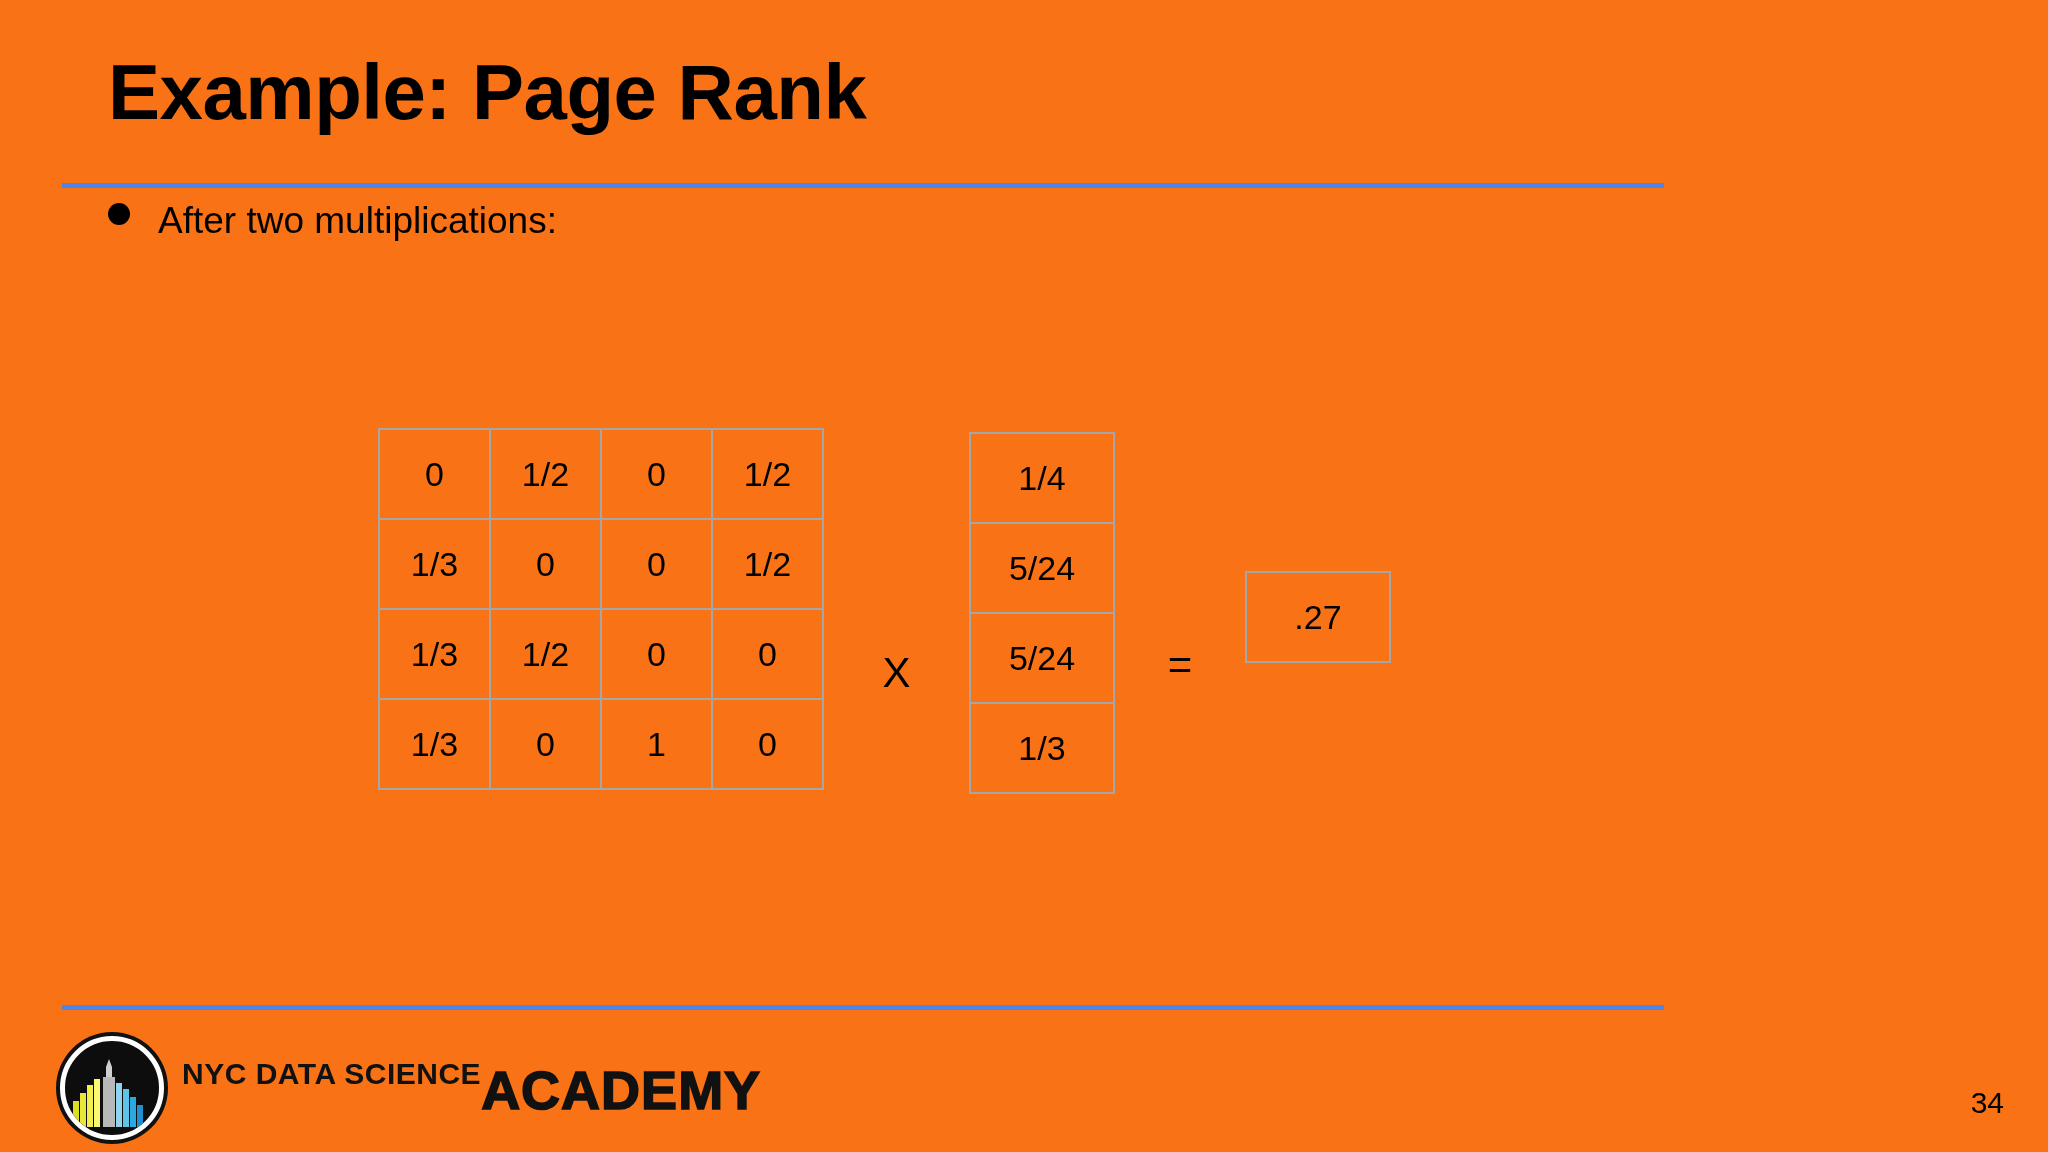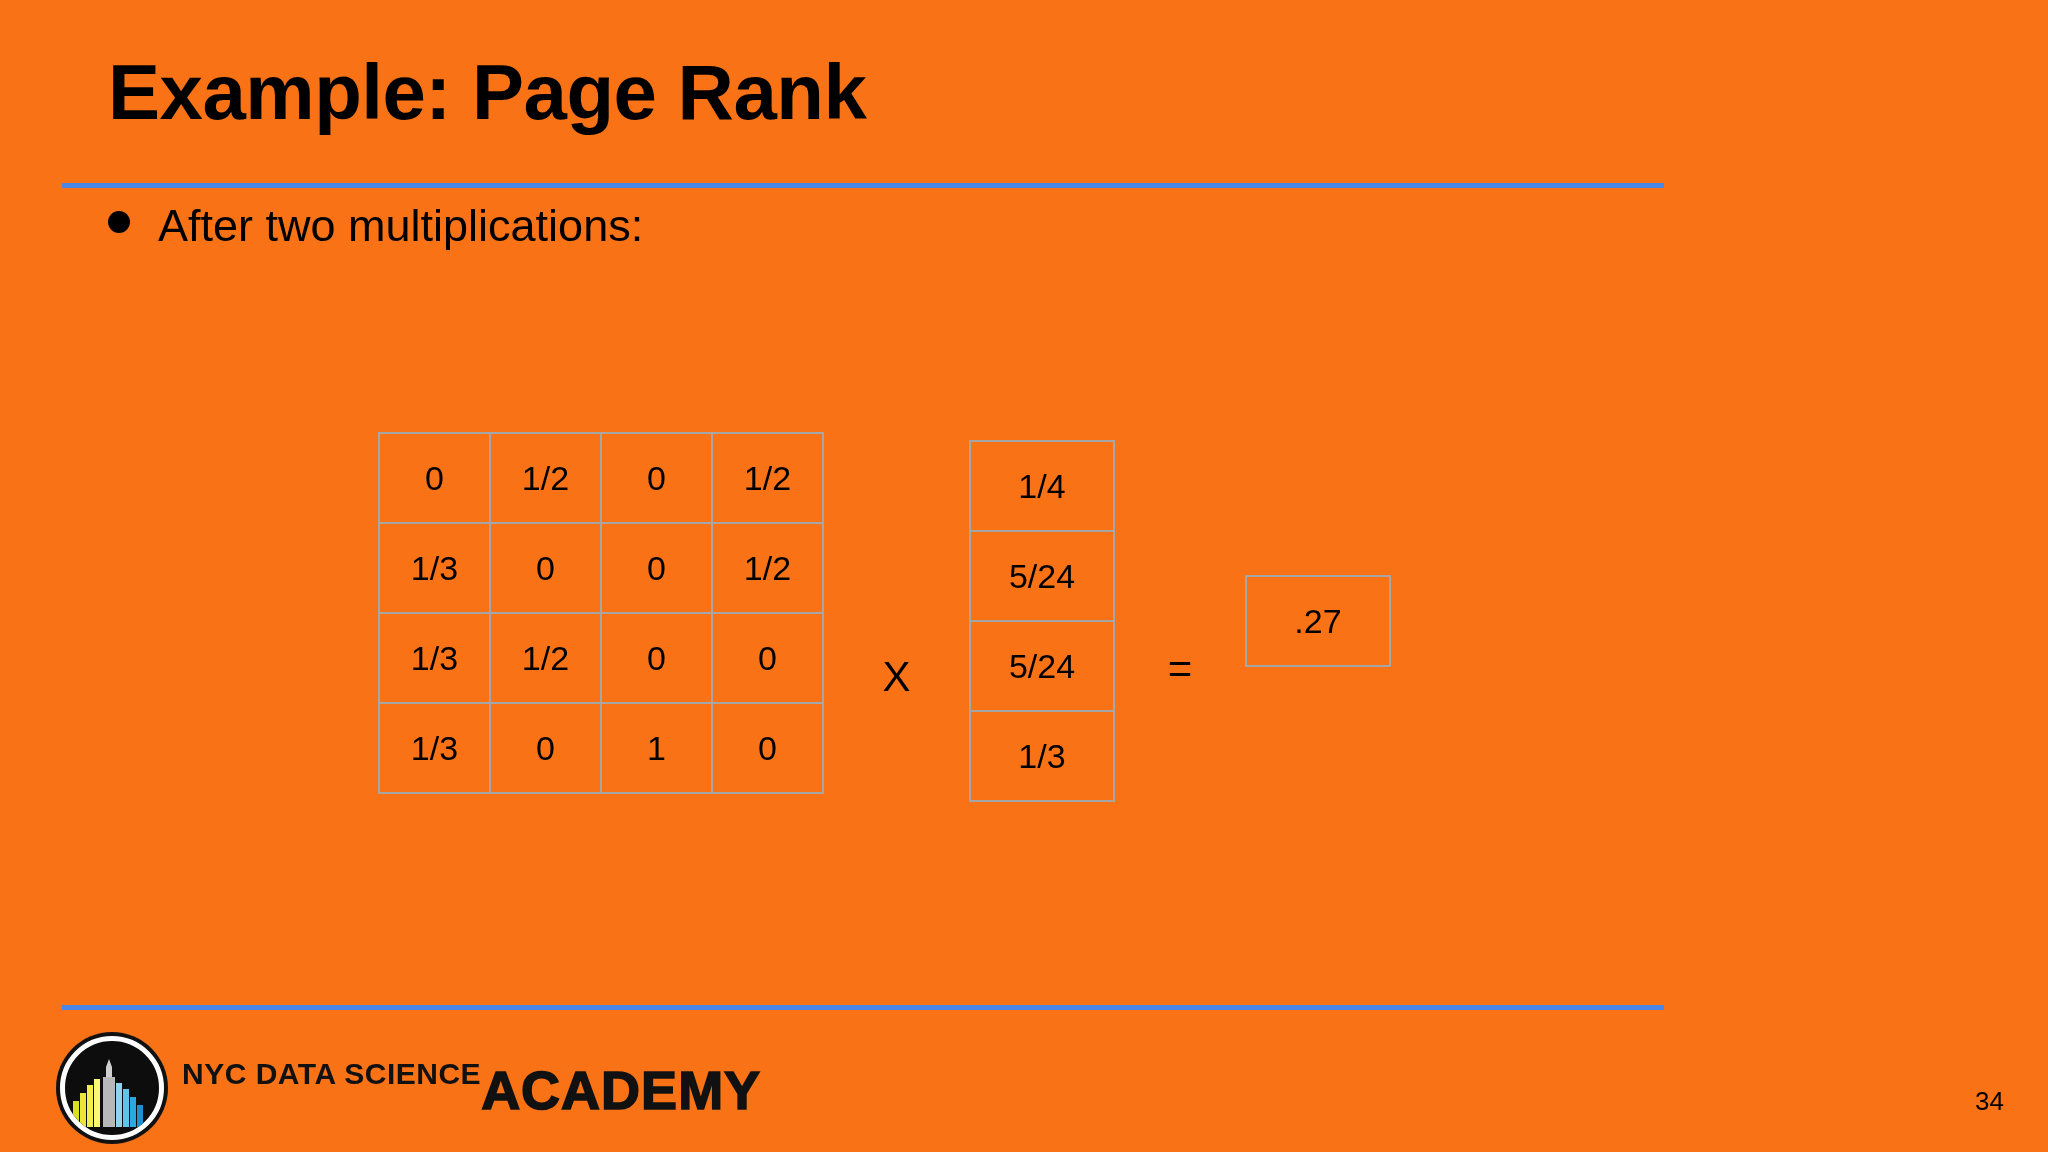--- a/index.html
+++ b/index.html
@@ -60,21 +60,21 @@
     width: 22px;
     height: 22px;
     border-radius: 50%;
     background: #000000;
     display: inline-block;
     position: relative;
     top: -8px;
     flex: 0 0 auto;
   }
   .bullet-text {
-    font-size: 45px;
+    font-size: 37px;
     line-height: 1.15;
     color: #000000;
   }
 
   
   .equation {
     position: absolute;
     left: 378px;
     top: 424px;
     display: flex;
@@ -115,21 +115,21 @@
   }
   .op-times {
     width: 145px;
     padding-top: 128px;
   }
   .op-equals {
     width: 130px;
     padding-top: 112px;
   }
 
-  .vector-wrap-mid { margin-top: 16px; }
+  .vector-wrap-mid { margin-top: 8px; }
   .vector-wrap-right { margin-top: 16px; }
 
   
   .footer-logo {
     position: absolute;
     left: 60px;
     top: 1036px;
     display: flex;
     align-items: center;
     gap: 18px;
@@ -170,21 +170,21 @@
     letter-spacing: 1px;
     color: #111111;
     margin-top: 4px;
     -webkit-text-stroke: 1.6px #111111;
   }
 
   .page-number {
     position: absolute;
     right: 44px;
     top: 1086px;
-    font-size: 26px;
+    font-size: 30px;
     color: #000000;
   }
 </style>
 </head>
 <body>
 
 <div id="slide">
 
   <div class="title">Example: Page Rank</div>
   <div class="rule title-rule"></div>

